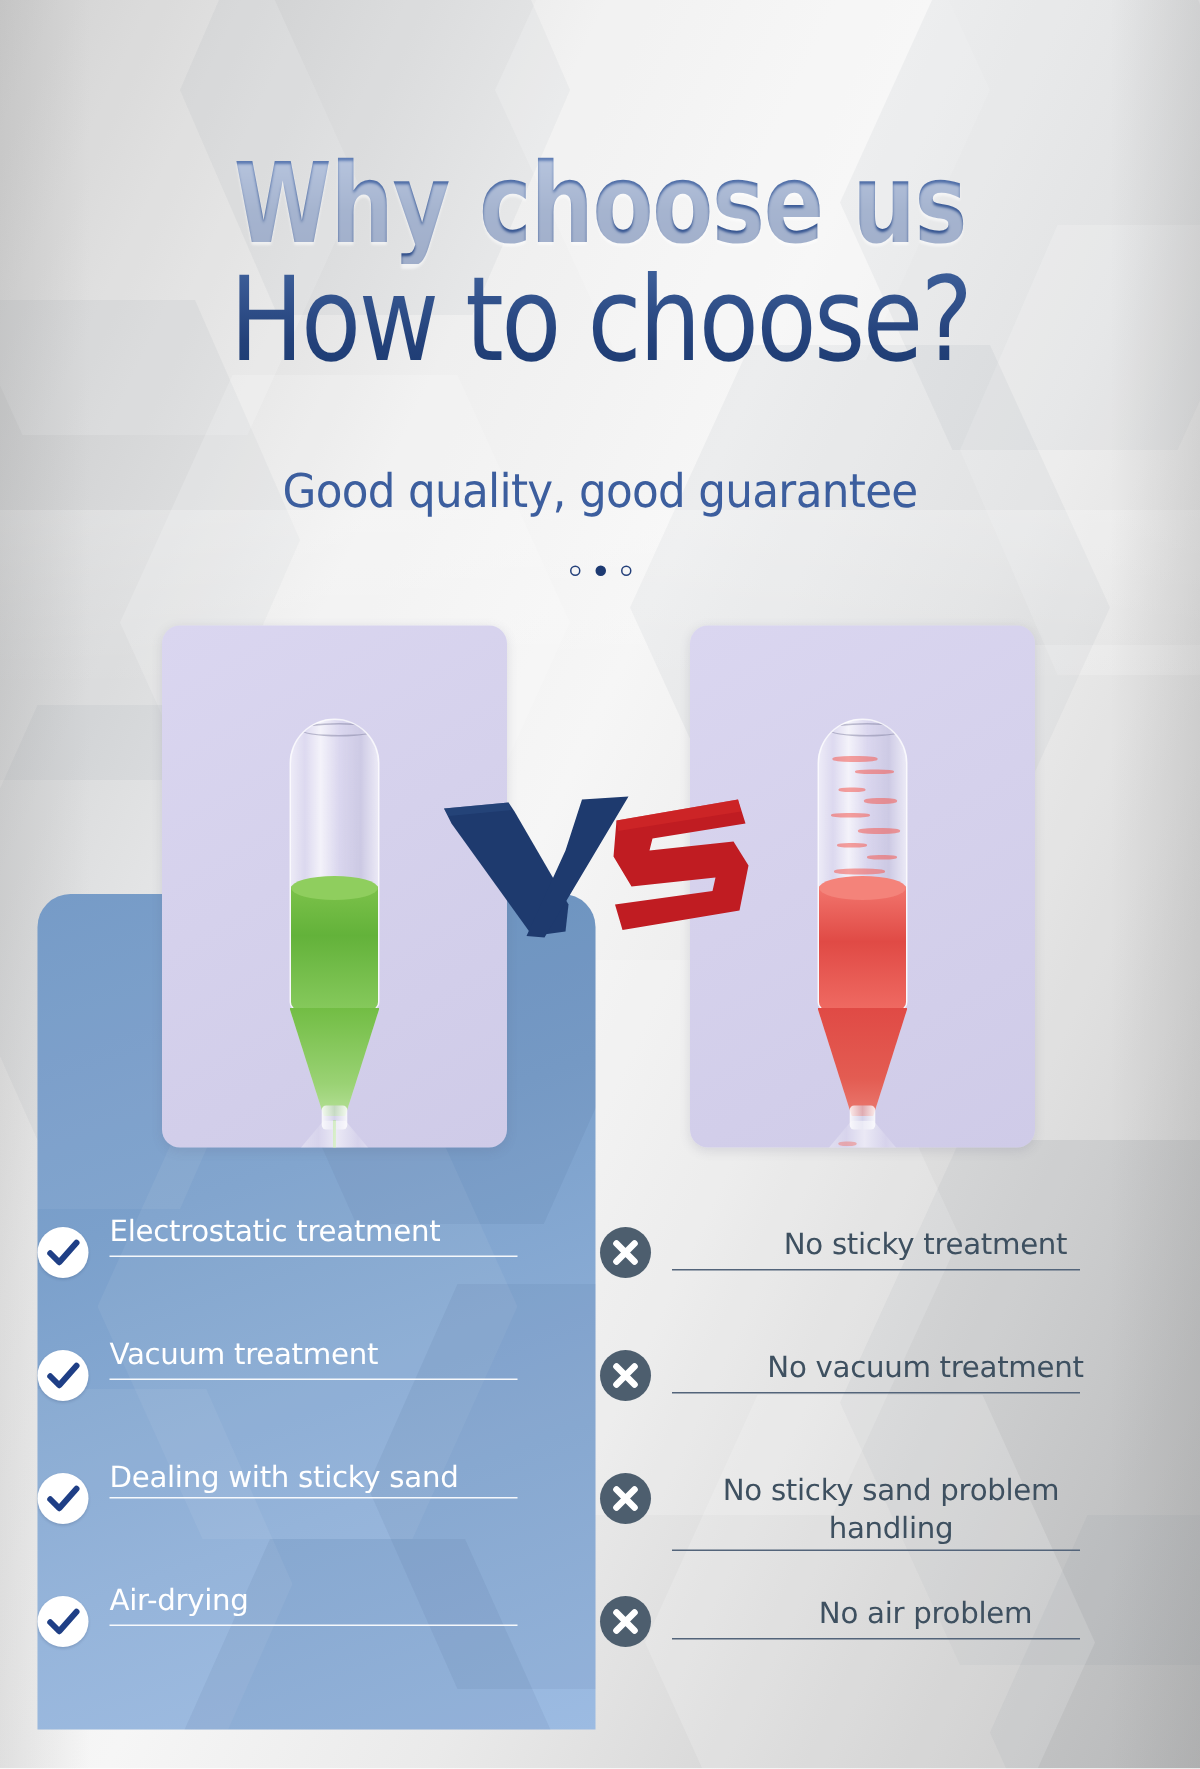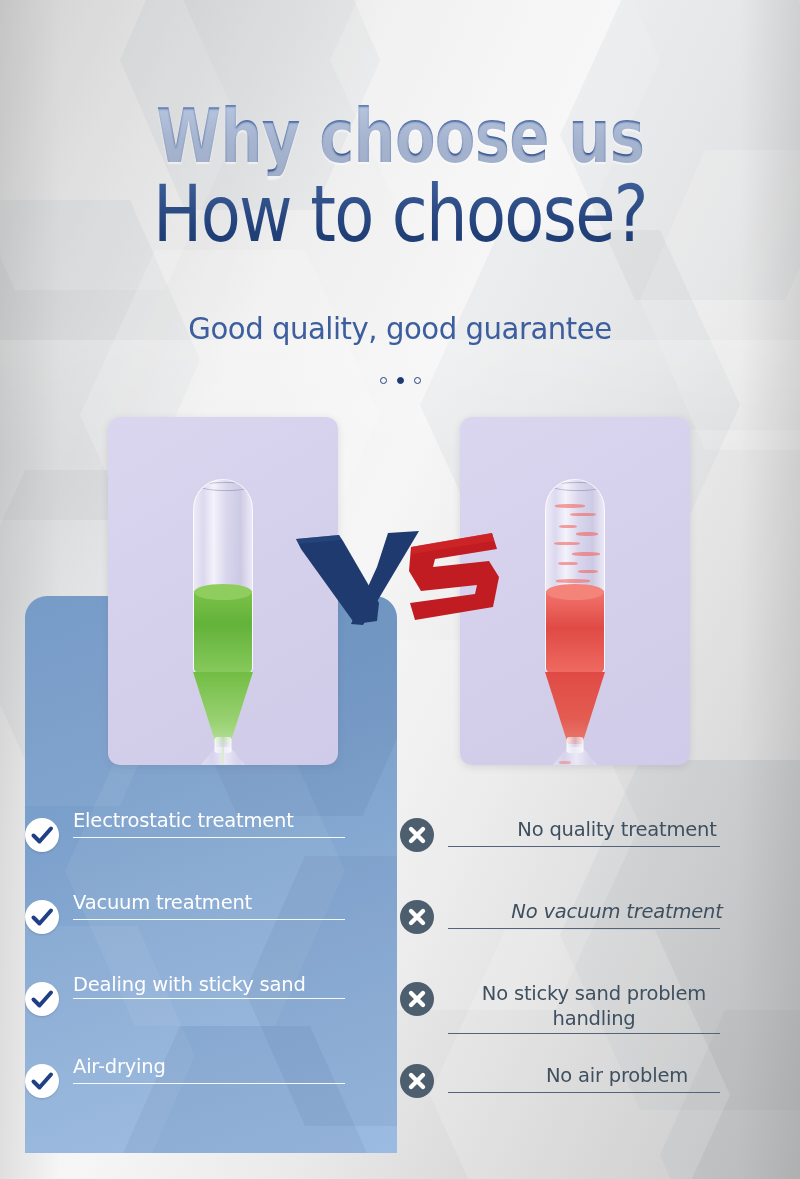--- a/index.html
+++ b/index.html
@@ -479,33 +479,33 @@
 
   <div class="list list-right">
 
     <div class="feat">
       <span class="badge badge-x">
         <svg width="34" height="34" viewBox="0 0 34 34">
             <path d="M11 11 L23 23 M23 11 L11 23" stroke="#ffffff" stroke-width="4.4" stroke-linecap="round"></path>
           </svg>
       </span>
       <span class="feat-body">
-        <span class="feat-text" style="display:block;">No quality treatment</span>
+        <span class="feat-text" style="display:block;">No sticky treatment</span>
         <span class="rule" style="display:block;"></span>
       </span>
     </div>
 
     <div class="feat">
       <span class="badge badge-x">
         <svg width="34" height="34" viewBox="0 0 34 34">
             <path d="M11 11 L23 23 M23 11 L11 23" stroke="#ffffff" stroke-width="4.4" stroke-linecap="round"></path>
           </svg>
       </span>
       <span class="feat-body">
-        <span class="feat-text" style="display:block;font-style:italic;">No vacuum treatment</span>
+        <span class="feat-text" style="display:block;">No vacuum treatment</span>
         <span class="rule" style="display:block;"></span>
       </span>
     </div>
 
     <div class="feat">
       <span class="badge badge-x">
         <svg width="34" height="34" viewBox="0 0 34 34">
             <path d="M11 11 L23 23 M23 11 L11 23" stroke="#ffffff" stroke-width="4.4" stroke-linecap="round"></path>
           </svg>
       </span>

